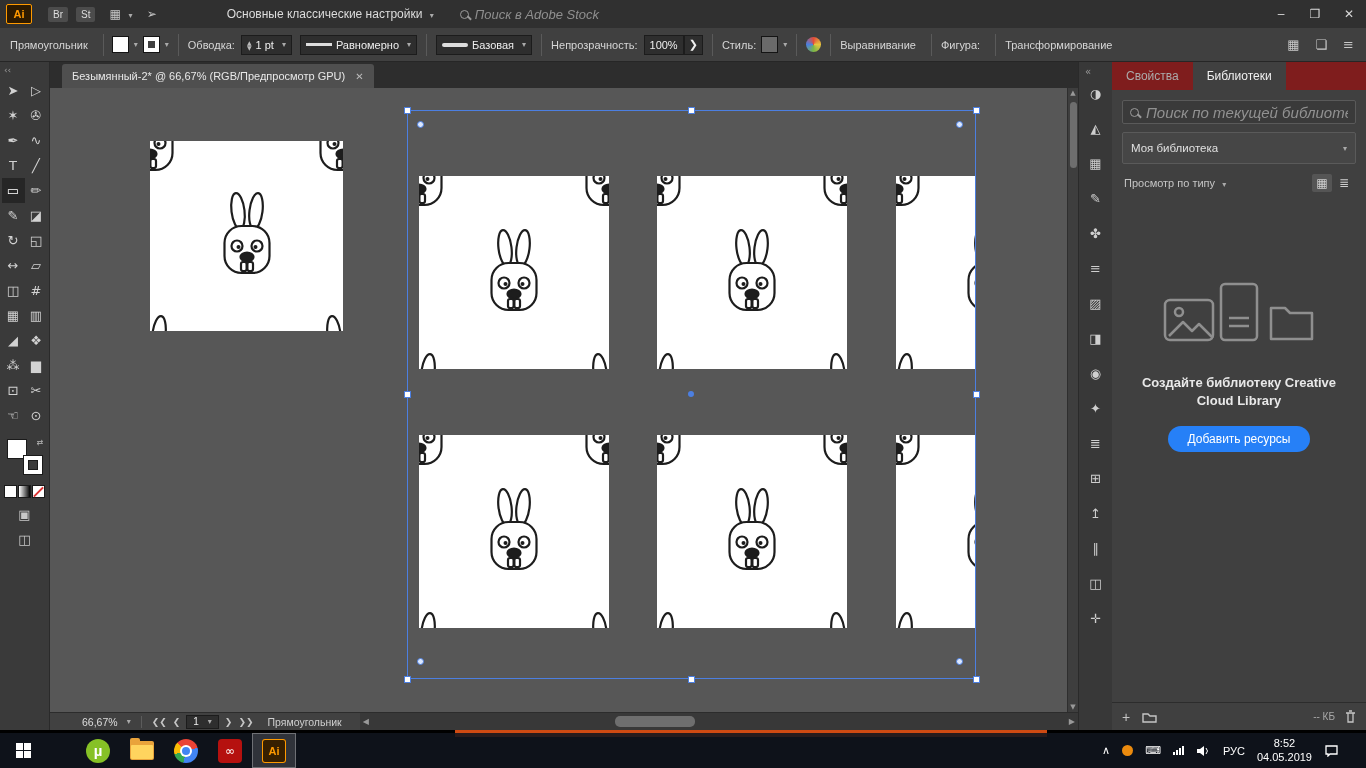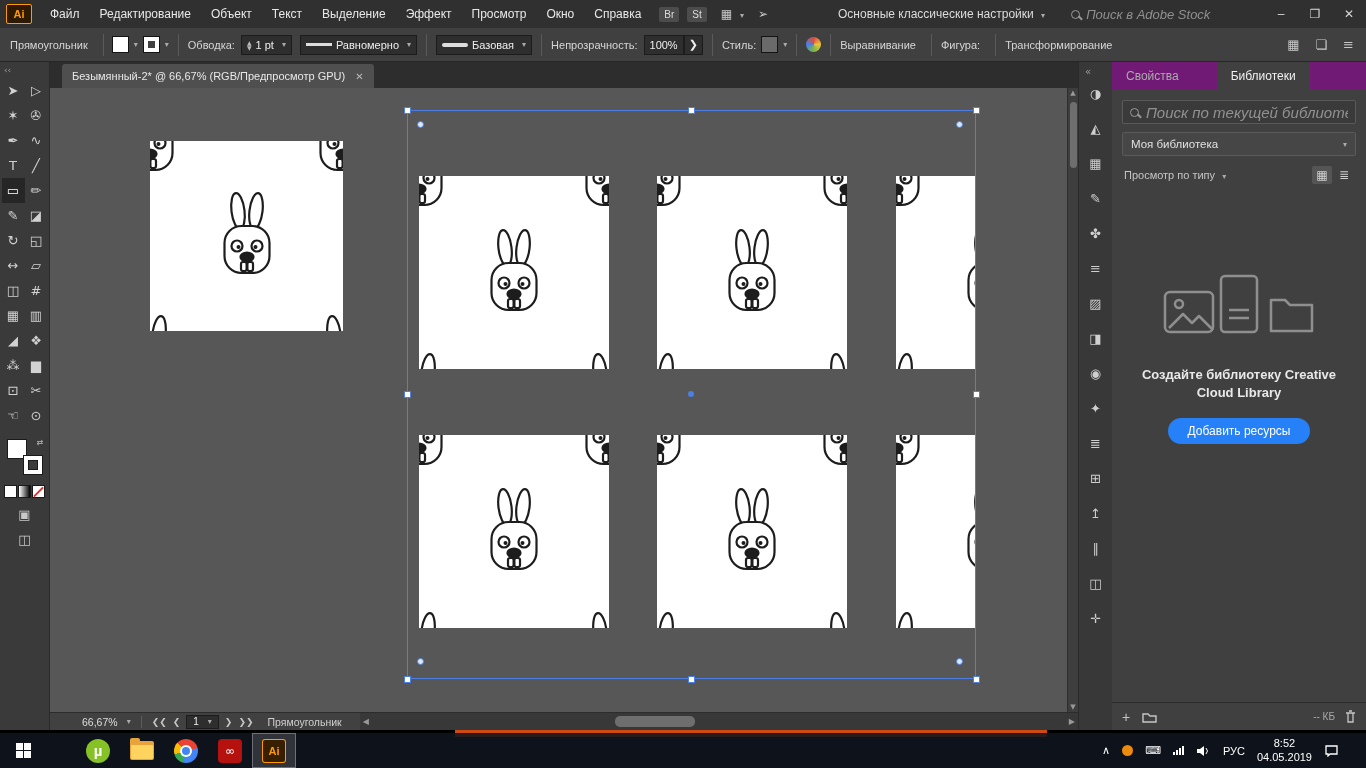--- a/index.html
+++ b/index.html
@@ -152,29 +152,29 @@
 
   
   .rightstrip { width:34px; background:#383838; border-left:1px solid #2a2a2a;
     display:flex; flex-direction:column; align-items:center; flex:0 0 auto; }
   .rs-head { width:100%; color:#9a9a9a; font-size:10px; padding:4px 6px; }
   .rs-ic { width:24px; height:24px; display:flex; align-items:center; justify-content:center;
     color:#cfcfcf; font-size:13px; margin-bottom:11px; }
 
   
   .libpanel { width:254px; background:#404040; display:flex; flex-direction:column; flex:0 0 auto; }
-  .lib-tabs { height:28px; background:#701a75; display:flex; flex:0 0 auto;gap:24px; }
+  .lib-tabs { height:28px; background:#7f1d1d; display:flex; flex:0 0 auto; }
   .lib-tab { padding:0 14px; line-height:28px; font-size:12px; color:#ababab; }
   .lib-tab.active { background:#404040; color:#f0f0f0; }
   .lib-search { margin:10px 10px 6px; height:24px; background:#3a3a3a; border:1px solid #5a5a5a;
     border-radius:2px; display:flex; align-items:center; padding:0 7px; gap:7px; }
   .lib-search input { flex:1; background:transparent; border:none; outline:none; color:#ddd;
     font-size:15px; font-style:italic; font-family:inherit; }
   .lib-search input::placeholder { color:#919191; }
-  .lib-select { margin:2px 10px 8px; height:24px; border:1px solid #5a5a5a; background:#464646;
+  .lib-select { margin:2px 10px 8px; height:32px; border:1px solid #5a5a5a; background:#464646;
     border-radius:2px; display:flex; align-items:center; padding:0 8px; font-size:11.5px; color:#e0e0e0; }
   .lib-select .caret { margin-left:auto; }
   .lib-viewrow { margin:2px 12px 0; display:flex; align-items:center; font-size:11px; color:#c5c5c5; }
   .view-ics { margin-left:auto; display:flex; gap:2px; }
   .view-ic { width:20px; height:18px; display:flex; align-items:center; justify-content:center;
     color:#cfcfcf; font-size:12px; }
   .view-ic.active { background:#555; border-radius:2px; }
   .lib-empty { margin-top:86px; text-align:center; padding:0 18px; }
   .lib-empty h3 { font-size:13px; color:#e8e8e8; font-weight:bold; line-height:1.4; margin:18px 6px 6px; }
   .lib-empty p { font-size:11px; color:#b0b0b0; line-height:1.5; }
@@ -206,31 +206,20 @@
   </defs>
 </svg>
 
 <div class="desktop"></div>
 <div class="peek-window"></div>
 
 <div class="app">
 
   <div class="menubar">
     <div class="app-logo">Ai</div>
-    <div id="menu-items" style="display:flex">
-        <span class="menu-item">Файл</span>
-        <span class="menu-item">Редактирование</span>
-        <span class="menu-item">Объект</span>
-        <span class="menu-item">Текст</span>
-        <span class="menu-item">Выделение</span>
-        <span class="menu-item">Эффект</span>
-        <span class="menu-item">Просмотр</span>
-        <span class="menu-item">Окно</span>
-        <span class="menu-item">Справка</span>
-      </div>
     <span class="chip">Br</span>
     <span class="chip">St</span>
     <span class="mb-ic g">▦ <span class="caret">▾</span></span>
     <span class="mb-ic g">➢</span>
     <span class="workspace">
       <span>Основные классические настройки</span>
       <span class="caret g">▾</span>
     </span>
     <span class="stock-search">
       <span class="mag"></span>

